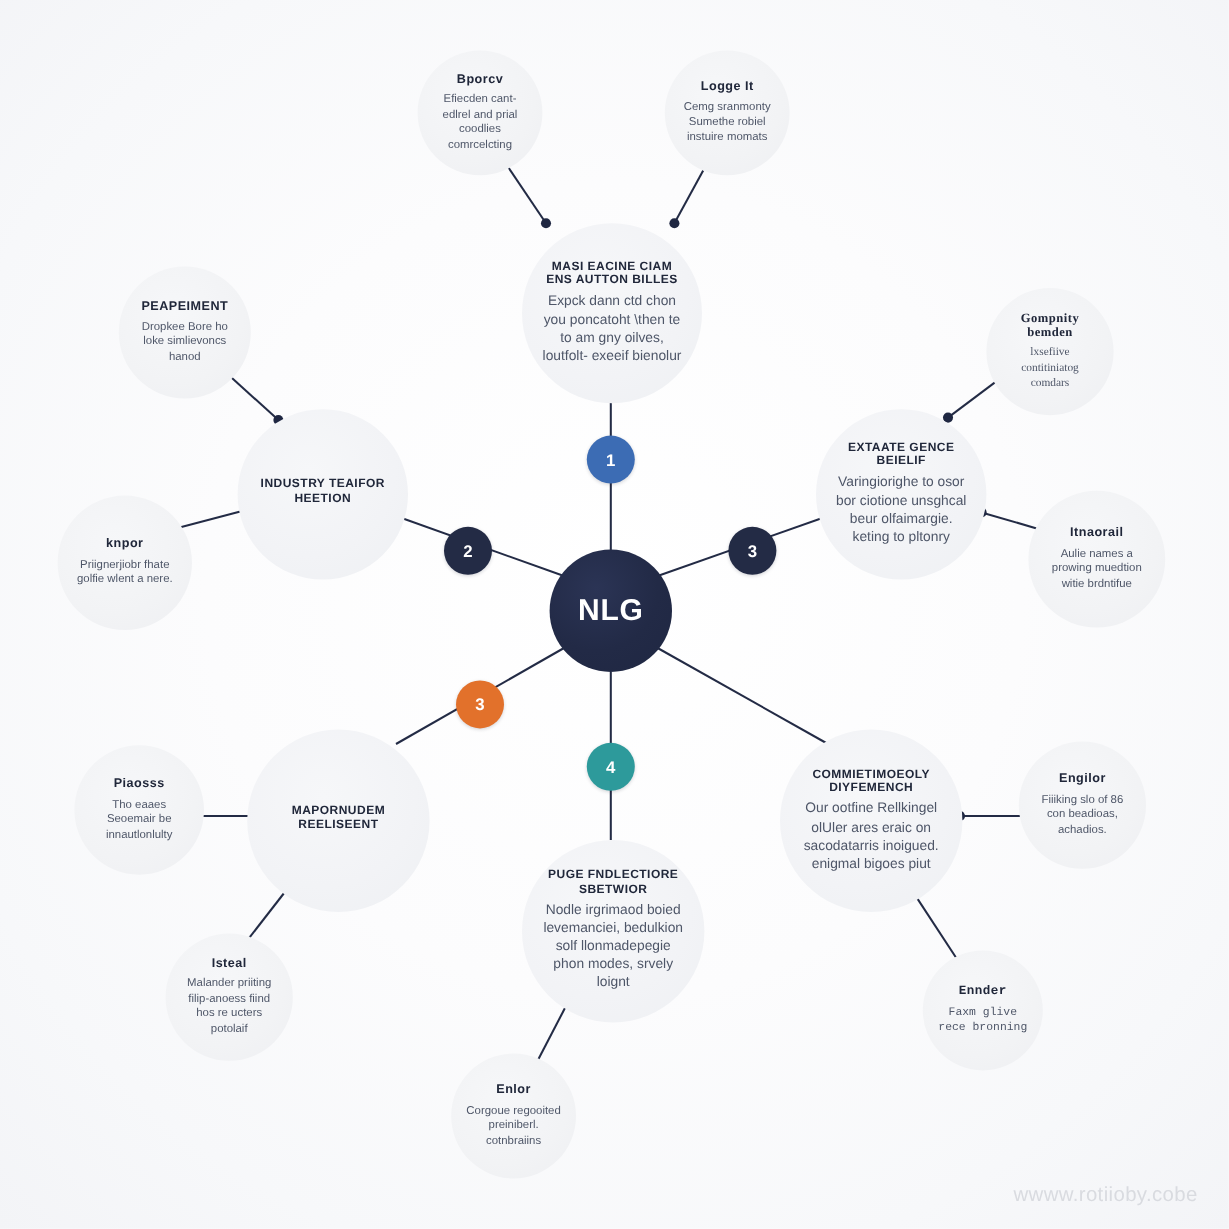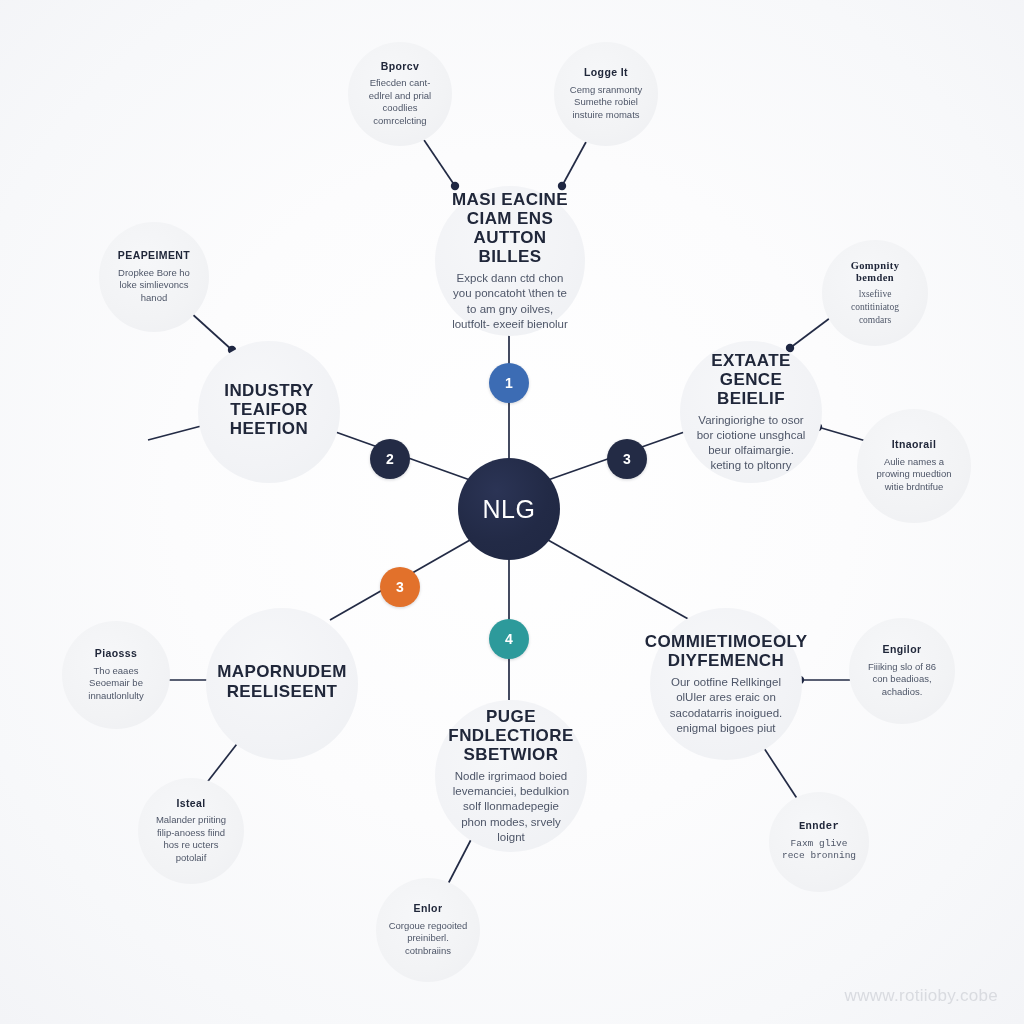--- a/index.html
+++ b/index.html
@@ -41,34 +41,34 @@
     font-weight:bold;
     color:#20273a;
     letter-spacing:.4px;
     line-height:1.12;
     margin-bottom:5px;
   }
   .bubble .body{
     color:#4e5668;
     line-height:1.32;
   }
-  .bubble.major .title{font-size:17px;text-transform:uppercase;}
+  .bubble.major .title{font-size:10px;text-transform:uppercase;}
   .bubble.major .body{font-size:11.5px;}
   .bubble.minor .title{font-size:10.5px;}
   .bubble.minor .body{font-size:9.5px;}
 
   
   #hub{
     position:absolute;
     width:102px;height:102px;
     border-radius:50%;
     background:radial-gradient(circle at 38% 32%, #2b3455 0%, #222a46 55%, #1c2440 100%);
     display:flex;align-items:center;justify-content:center;
     color:#ffffff;
-    font-size:25px;font-weight:normal;letter-spacing:.6px;
+    font-size:25px;font-weight:bold;letter-spacing:.6px;
   }
 
   
   .step{
     position:absolute;
     border-radius:50%;
     display:flex;align-items:center;justify-content:center;
     color:#ffffff;font-weight:bold;font-size:14px;
     box-shadow:0 1px 3px rgba(20,26,45,.18);
   }
@@ -154,20 +154,24 @@
     <div class="body">Cemg sranmonty Sumethe robiel instuire momats</div>
   </div>
   <div class="bubble minor" style="left: 99px; top: 222px; width: 110px; height: 110px;">
     <div class="title">PEAPEIMENT</div>
     <div class="body">Dropkee Bore ho loke simlievoncs hanod</div>
   </div>
   <div class="bubble minor" style="left: 822px; top: 240px; width: 106px; height: 106px; font-family: Liberation Serif, serif;">
     <div class="title">Gompnity bemden</div>
     <div class="body">lxsefiive contitiniatog comdars</div>
   </div>
+  <div class="bubble minor" style="left: 48px; top: 413px; width: 112px; height: 112px;">
+    <div class="title">knpor</div>
+    <div class="body">Priignerjiobr fhate golfie wlent a nere.</div>
+  </div>
   <div class="bubble minor" style="left: 62px; top: 621px; width: 108px; height: 108px;">
     <div class="title">Piaosss</div>
     <div class="body">Tho eaaes Seoemair be innautlonlulty</div>
   </div>
   <div class="bubble minor" style="left: 857px; top: 409px; width: 114px; height: 114px;">
     <div class="title">Itnaorail</div>
     <div class="body">Aulie names a prowing muedtion witie brdntifue</div>
   </div>
   <div class="bubble minor" style="left: 849px; top: 618px; width: 106px; height: 106px;">
     <div class="title">Engilor</div>

